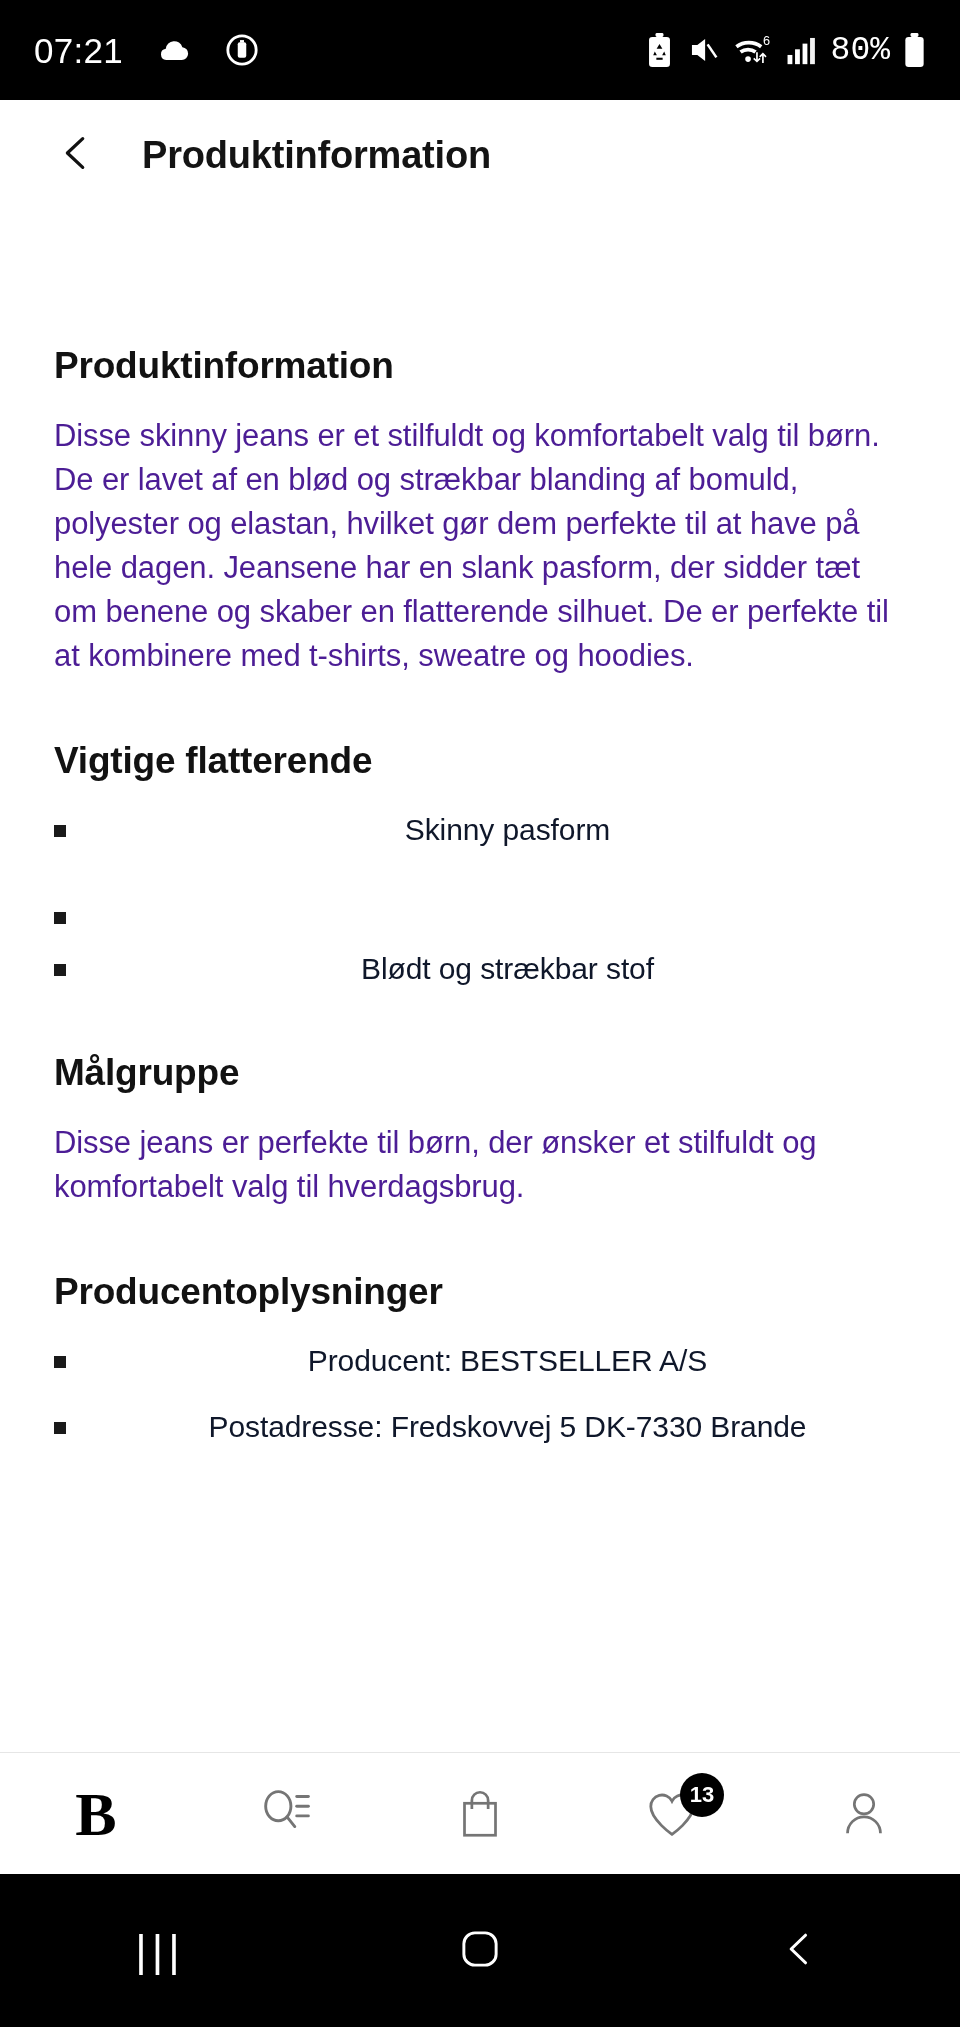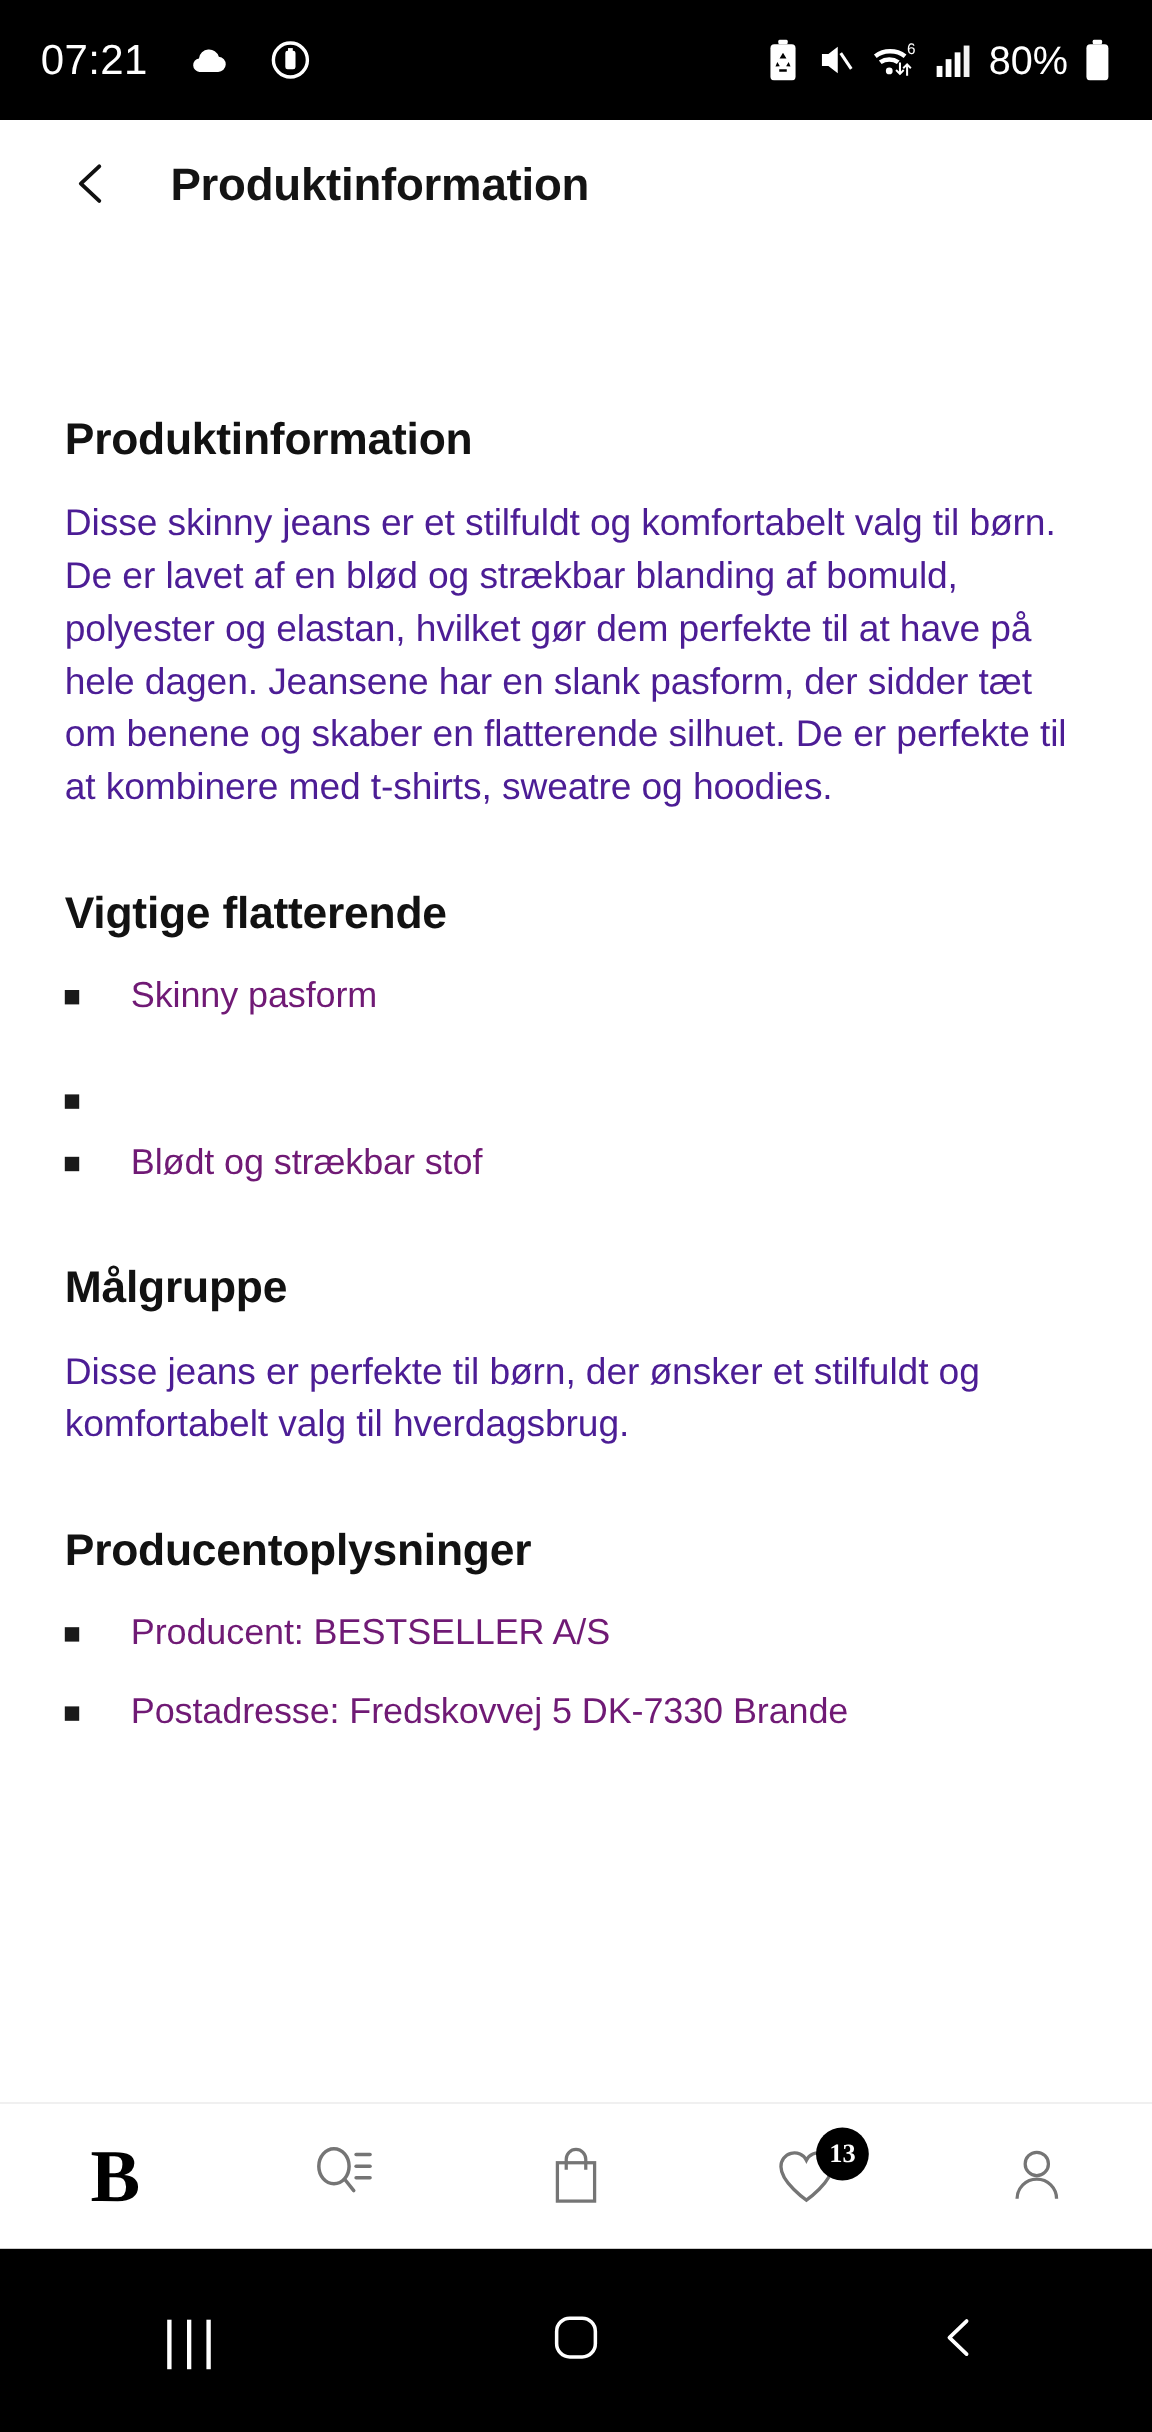--- a/index.html
+++ b/index.html
@@ -43,20 +43,21 @@
     display: flex;
     align-items: center;
     gap: 13px;
   }
   .status-battery-pct {
     color: #ffffff;
     font-size: 33px;
     font-weight: 500;
     line-height: 1;
     margin-left: 2px;
+    font-family: Liberation Mono, monospace;
   }
   .sicon { display: block; }
 
   
   .app-header {
     position: absolute;
     top: 100px; left: 0;
     width: 960px;
     height: 110px;
     background: #ffffff;
@@ -117,23 +118,24 @@
   ul.feature-list {
     list-style: none;
     margin: 0;
     padding: 0;
   }
   ul.feature-list li {
     display: flex;
     align-items: flex-start;
     font-size: 30px;
     line-height: 43px;
-    color: #701a75;
+    color: #0f172a;
     margin-bottom: 23px;
     letter-spacing: -0.1px;
+    text-align: center;
   }
   ul.feature-list li .sq-bullet {
     flex: none;
     width: 12px;
     height: 12px;
     background: #1a1a1a;
     margin-right: 43px;
     margin-top: 17px;
   }
   ul.feature-list li.two-line .sq-bullet { margin-top: 38px; }
@@ -176,21 +178,20 @@
     font-weight: 700;
     border-radius: 50%;
     width: 44px;
     height: 44px;
     display: flex;
     align-items: center;
     justify-content: center;
     top: 20px;
     left: 50%;
     margin-left: 8px;
-    font-family: Liberation Serif, serif;
   }
 
   
   .nav-bar {
     position: absolute;
     left: 0;
     top: 1874px;
     width: 960px;
     height: 153px;
     background: #000000;

